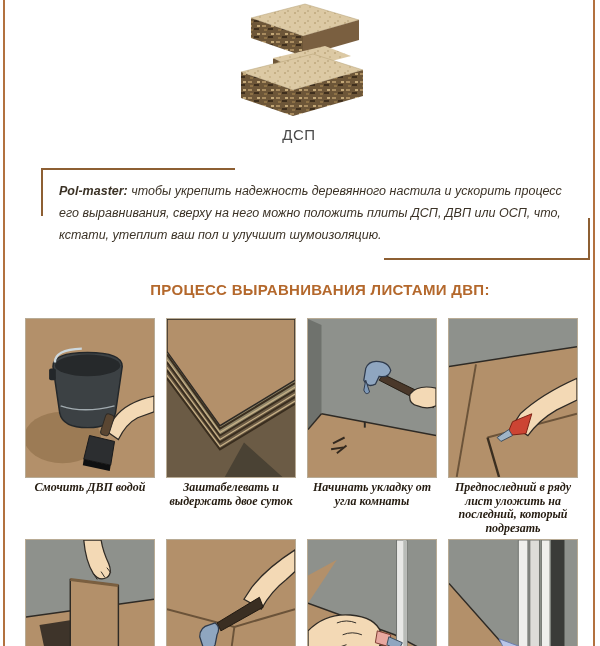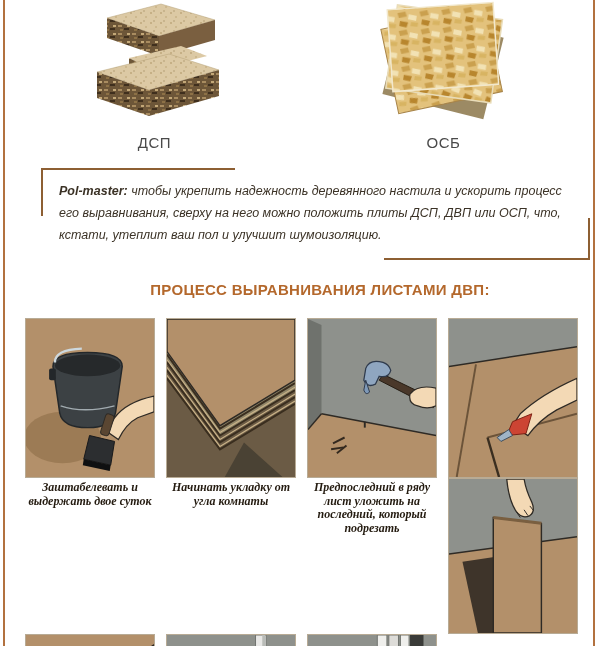--- a/index.html
+++ b/index.html
@@ -8,21 +8,21 @@
     background:#ffffff;font-family:"Liberation Sans",sans-serif;
   }
   .page-edge{position:absolute;top:0;bottom:0;width:2px;background:#b2713f;}
   .edge-left{left:3px;}
   .edge-right{right:5px;}
 
   
   .products{position:absolute;top:0;left:10px;right:12px;height:158px;display:flex;}
   .product{flex:1;display:flex;flex-direction:column;align-items:center;justify-content:flex-start;}
   .product .img-wrap{height:126px;display:flex;align-items:flex-start;justify-content:center;}
-  .product-label{font-size:15px;color:#4a4a4a;letter-spacing:.5px;margin-top:8px;}
+  .product-label{font-size:15px;color:#4a4a4a;letter-spacing:.5px;}
 
   
   .tip-box{position:absolute;left:41px;top:168px;width:549px;height:92px;}
   .bracket-tl{position:absolute;left:0;top:0;width:192px;height:46px;
     border-top:2px solid #8d5f33;border-left:2px solid #8d5f33;}
   .bracket-br{position:absolute;right:0;bottom:0;width:204px;height:40px;
     border-bottom:2px solid #8d5f33;border-right:2px solid #8d5f33;}
   .tip-text{
     position:absolute;left:18px;top:12px;right:28px;
     font-style:italic;font-size:12.5px;line-height:22px;color:#3b3226;
@@ -87,42 +87,20 @@
 
         <polygon points="8,72 80,54 130,70 60,90" fill="url(#chipTop)" stroke="#b5a077" stroke-width="0.5"></polygon>
         <polygon points="8,72 60,90 60,116 8,98" fill="url(#chipEdge)"></polygon>
         <polygon points="60,90 130,70 130,96 60,116" fill="url(#chipEdge)"></polygon>
       </svg>
     </div>
     <div class="product-label">ДСП</div>
   </div>
 
 
-  <div class="product">
-    <div class="img-wrap">
-      <svg width="150" height="120" viewBox="0 0 150 120">
-        <defs>
-          <pattern id="osbTex" width="22" height="18" patternUnits="userSpaceOnUse">
-            <rect width="22" height="18" fill="#e3c27c"></rect>
-            <polygon points="1,2 9,1 10,6 2,7" fill="#caa04e"></polygon>
-            <polygon points="12,4 20,6 19,11 11,9" fill="#f2e2b4"></polygon>
-            <polygon points="3,10 11,12 9,17 2,15" fill="#b8862e"></polygon>
-            <polygon points="14,12 21,13 20,17 13,16" fill="#d8b462"></polygon>
-          </pattern>
-        </defs>
-        <g transform="translate(75,62)">
-          <rect x="-52" y="-38" width="104" height="84" transform="rotate(14)" fill="#9c8a64"></rect>
-          <rect x="-55" y="-45" width="106" height="86" transform="rotate(-12)" fill="url(#osbTex)" stroke="#a8854a" stroke-width="1"></rect>
-          <rect x="-54" y="-50" width="106" height="84" transform="rotate(8)" fill="url(#osbTex)" stroke="#e9dcb8" stroke-width="1.5"></rect>
-          <rect x="-53" y="-56" width="106" height="82" transform="rotate(-4)" fill="url(#osbTex)" stroke="#f2e8cc" stroke-width="1.5"></rect>
-        </g>
-      </svg>
-    </div>
-    <div class="product-label">ОСБ</div>
-  </div>
 </div>
 
 <div class="tip-box">
   <div class="bracket-tl"></div>
   <div class="bracket-br"></div>
   <div class="tip-text">
     <b>Pol-master:</b>
     <span>чтобы укрепить надежность деревянного настила и ускорить процесс его выравнивания, сверху на него можно положить плиты ДСП, ДВП или ОСП, что, кстати, утеплит ваш пол и улучшит шумоизоляцию.</span>
   </div>
 </div>
@@ -212,20 +190,21 @@
       <path d="M40,120 L133,96" stroke="#6b5339" stroke-width="2" fill="none"></path>
       <path d="M40,120 L52,160" stroke="#3a2e20" stroke-width="2.5" fill="none"></path>
 
       <path d="M133,60 Q96,76 74,96 L66,108 L82,118 Q94,102 112,92 L133,82 Z" fill="#f3d9b5" stroke="#2e2a25" stroke-width="1.3"></path>
 
       <polygon points="66,104 86,96 80,116 60,118" fill="#cc4433" stroke="#7a1f12"></polygon>
       <polygon points="50,120 62,112 66,118 54,124" fill="#9fb4c6" stroke="#3c4c5c"></polygon>
     </svg>
   </div>
 
+  <div class="step-caption">Смочить ДВП водой</div>
   <div class="step-caption">Заштабелевать и выдержать двое суток</div>
   <div class="step-caption">Начинать укладку от угла комнаты</div>
   <div class="step-caption">Предпоследний в ряду лист уложить на последний, который подрезать</div>
 
   <div class="panel">
     <svg viewBox="0 0 133 160" preserveAspectRatio="none">
       <rect width="133" height="160" fill="#8e918c"></rect>
       <polygon points="0,78 133,60 133,160 0,160" fill="#b3906a"></polygon>
       <path d="M0,78 L133,60" stroke="#2e2a25" stroke-width="1.5" fill="none"></path>
 

